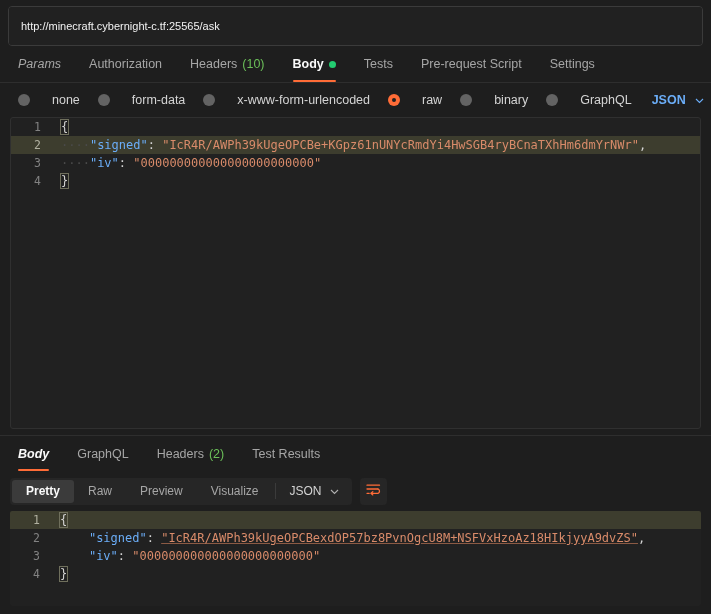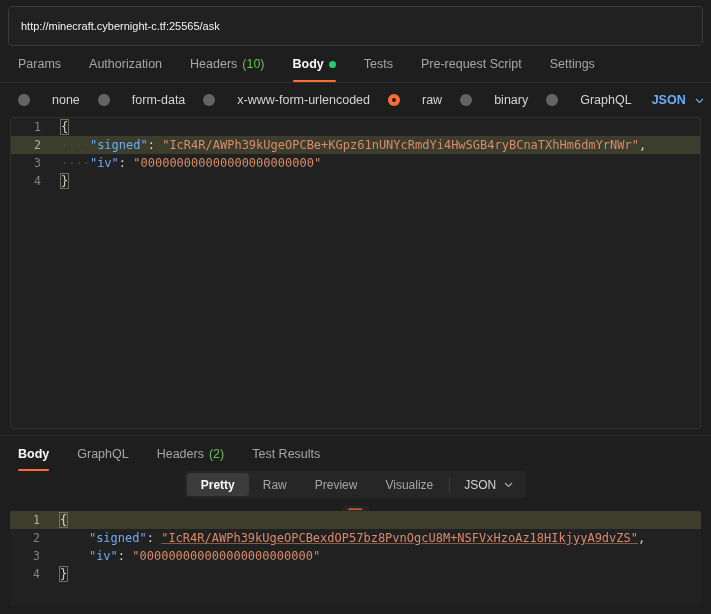--- a/index.html
+++ b/index.html
@@ -36,21 +36,21 @@
   
   .req-tabs {
     height:37px; display:flex; align-items:stretch; gap:0;
     padding:0 14px; border-bottom:1px solid #2e2e2e;
   }
   .tab {
     display:flex; align-items:center; gap:5px; padding:0 14px;
     font-size:12.5px; color:#a6a6a6; cursor:pointer; position:relative;
     white-space:nowrap;
   }
-  .tab:first-child { padding-left:4px; }
+  .tab:first-child { padding-left:4px;font-style:italic; }
   .tab.active { color:#fafafa; font-weight:bold; }
   .tab.active:after {
     content:""; position:absolute; left:14px; right:14px; bottom:0;
     height:2px; background:#ff6c37; border-radius:1px;
   }
   .tab:first-child.active:after { left:4px; }
   .tab .count { color:#6bbf59; font-size:12.5px; font-weight:normal; }
   .dot-green { width:7px; height:7px; border-radius:50%; background:#23cc71; display:inline-block; }
 
   
@@ -95,21 +95,21 @@
   .tok-str-u { color:#d98b6a; text-decoration:underline; text-decoration-color:#8c5a44; }
   .ws { color:#4a4a4a; }
   .bracket-box { outline:1px solid #6f6f5c; }
 
   
   .splitter { height:1px; background:#2e2e2e; margin:0; }
 
   
   .resp { display:flex; flex-direction:column; height:178px; background:#1e1e1e; }
   .resp-tabs { height:35px; display:flex; align-items:stretch; padding:0 14px; }
-  .resp-toolbar { height:40px; display:flex; align-items:center; padding:0 10px; gap:8px;flex-direction:column; }
+  .resp-toolbar { height:40px; display:flex; align-items:center; padding:0 10px; gap:8px; }
   .seg {
     display:flex; align-items:center; background:#262626; border-radius:4px;
     height:27px; padding:2px;
   }
   .seg-item {
     display:flex; align-items:center; padding:0 14px; height:23px; border-radius:3px;
     font-size:12px; color:#a6a6a6; cursor:pointer; white-space:nowrap;
   }
   .seg-item.active { background:#3b3b3b; color:#fafafa; font-weight:bold; }
   .seg-sep { width:1px; height:16px; background:#3b3b3b; margin:0 2px; }

